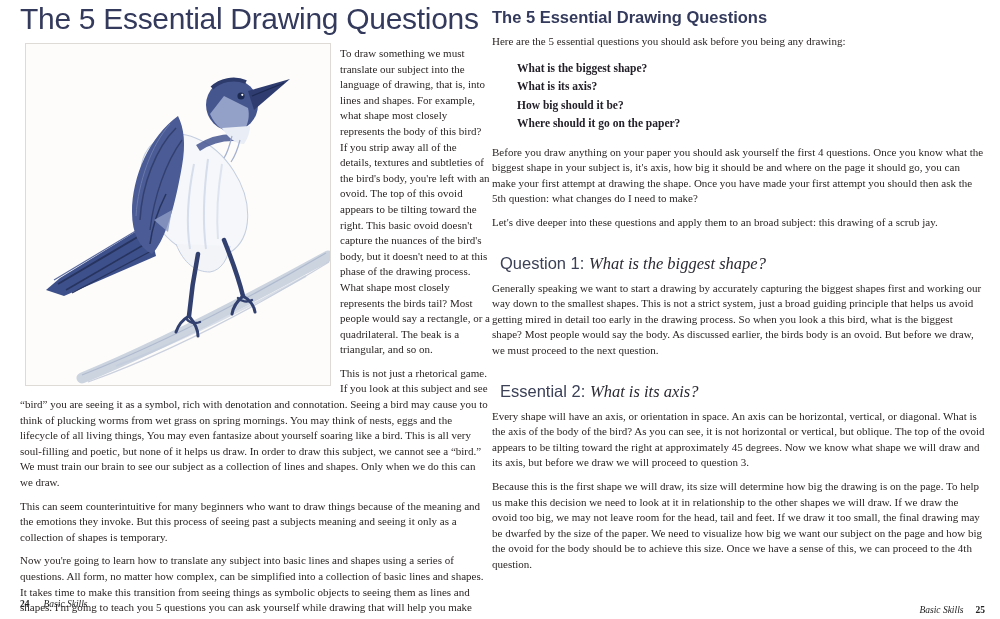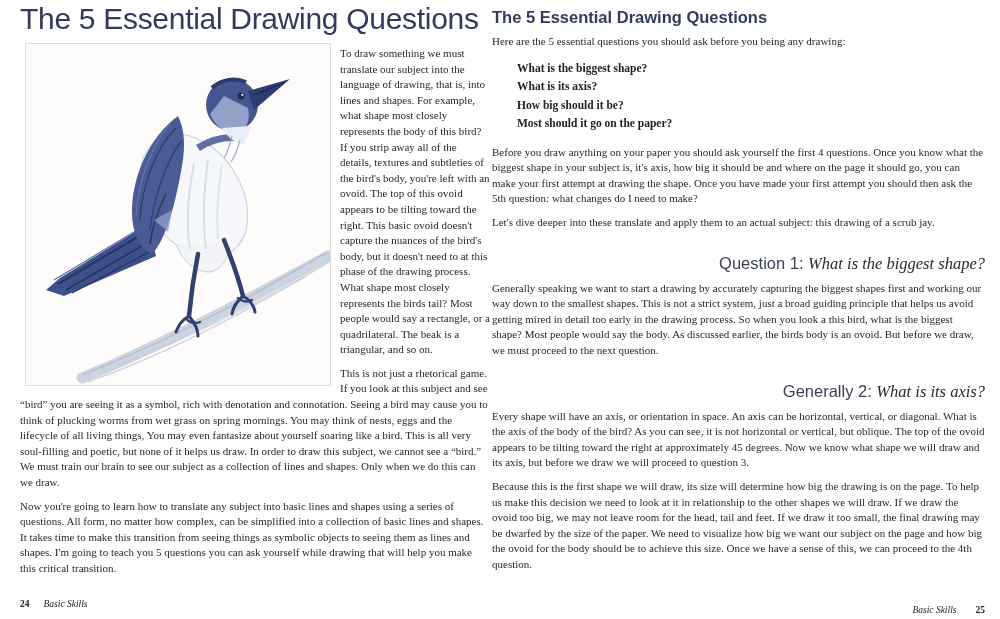--- a/index.html
+++ b/index.html
@@ -35,35 +35,35 @@
 
   .intro{margin-top:13px;}
   .qlist{margin-top:9px;}
   .qlist p{
     font-weight:700;font-size:11.5px;line-height:18.5px;
     margin:0 0 0 25px;color:#242029;
   }
   h3.qhead{
     margin:23px 0 0 8px;
     font-family:"Liberation Sans", sans-serif;
-    font-weight:400;font-size:16.5px;line-height:18px;color:#3c4158;text-align:right;
+    font-weight:400;font-size:16.5px;line-height:18px;color:#3c4158;
   }
   h3.qhead .qitalic{
     font-family:"Liberation Serif", serif;
     font-style:italic;font-weight:400;color:#2b2a33;
   }
   .footer{
     position:absolute;font-size:9.5px;color:#222;
   }
   .footer-left{left:20px;top:599px;}
   .footer-right{right:15px;top:605px;text-align:right;}
   .pagenum{font-weight:700;}
   .section-name{font-style:italic;}
   .footer-left .section-name{margin-left:14px;}
-  .footer-right .pagenum{margin-left:19px;}
+  .footer-right .pagenum{margin-left:12px;}
 </style>
 </head>
 <body>
 
 <div>
 
   <section class="page page-left">
     <h1 class="big-title">The 5 Essential Drawing Questions</h1>
 
     <figure class="bird-frame">
@@ -130,41 +130,42 @@
           <path d="M217,252 C210,258 207,264 206,270" stroke-width="3"></path>
           <path d="M217,252 C224,256 228,262 229,268" stroke-width="3"></path>
           <path d="M160,274 a10,8 0 0 0 14,4" stroke-width="2.4"></path>
           <path d="M212,254 a10,8 0 0 0 14,2" stroke-width="2.4"></path>
         </g>
       </svg>
     </figure>
 
     <p class="body first">To draw something we must translate our subject into the language of drawing, that is, into lines and shapes. For example, what shape most closely represents the body of this bird? If you strip away all of the details, textures and subtleties of the bird's body, you're left with an ovoid. The top of this ovoid appears to be tilting toward the right. This basic ovoid doesn't capture the nuances of the bird's body, but it doesn't need to at this phase of the drawing process. What shape most closely represents the birds tail? Most people would say a rectangle, or a quadrilateral. The beak is a triangular, and so on.</p>
     <p class="body">This is not just a rhetorical game. If you look at this subject and see “bird” you are seeing it as a symbol, rich with denotation and connotation. Seeing a bird may cause you to think of plucking worms from wet grass on spring mornings.  You may think of nests, eggs and the lifecycle of all living things, You may even fantasize about yourself soaring like a bird. This is all very soul-filling and poetic, but none of it helps us draw. In order to draw this subject, we cannot see a “bird.” We must train our brain to see our subject as a collection of lines and shapes. Only when we do this can we draw.</p>
+    <p class="body">This can seem counterintuitive for many beginners who want to draw things because of the meaning and the emotions they invoke. But this process of seeing past a subjects meaning and seeing it only as a collection of shapes is temporary.</p>
     <p class="body">Now you're going to learn how to translate any subject into basic lines and shapes using a series of questions. All form, no matter how complex, can be simplified into a collection of basic lines and shapes. It takes time to make this transition from seeing things as symbolic objects to seeing them as lines and shapes. I'm going to teach you 5 questions you can ask yourself while drawing that will help you make this critical transition.</p>
   </section>
 
   <section class="page page-right">
     <h2 class="small-title">The 5 Essential Drawing Questions</h2>
     <p class="body intro">Here are the 5 essential questions you should ask before you being any drawing:</p>
 
     <div class="qlist">
       <p>What is the biggest shape?</p>
       <p>What is its axis?</p>
       <p>How big should it be?</p>
-      <p>Most should it go on the paper?</p>
+      <p>Where should it go on the paper?</p>
     </div>
 
     <p class="body first">Before you draw anything on your paper you should ask yourself the first 4 questions. Once you know what the biggest shape in your subject is, it's axis, how big it should be and where on the page it should go, you can make your first attempt at drawing the shape. Once you have made your first attempt you should then ask the 5th question: what changes do I need to make?</p>
-    <p class="body">Let's dive deeper into these translate and apply them to an actual subject: this drawing of a scrub jay.</p>
+    <p class="body">Let's dive deeper into these questions and apply them to an broad subject: this drawing of a scrub jay.</p>
 
     <h3 class="qhead"><span class="qlabel">Question 1:</span> <span class="qitalic">What is the biggest shape?</span></h3>
     <p class="body">Generally speaking we want to start a drawing by accurately capturing the biggest shapes first and working our way down to the smallest shapes. This is not a strict system, just a broad guiding principle that helps us avoid getting mired in detail too early in the drawing process. So when you look a this bird, what is the biggest shape? Most people would say the body. As discussed earlier, the birds body is an ovoid. But before we draw, we must proceed to the next question.</p>
 
-    <h3 class="qhead"><span class="qlabel">Generally 2:</span> <span class="qitalic">What is its axis?</span></h3>
+    <h3 class="qhead"><span class="qlabel">Essential 2:</span> <span class="qitalic">What is its axis?</span></h3>
     <p class="body">Every shape will have an axis, or orientation in space. An axis can be horizontal, vertical, or diagonal. What is the axis of the body of the bird? As you can see, it is not horizontal or vertical, but oblique. The top of the ovoid appears to be tilting toward the right at approximately 45 degrees. Now we know what shape we will draw and its axis, but before we draw we will proceed to question 3.</p>
 
     <p class="body">Because this is the first shape we will draw, its size will determine how big the drawing is on the page. To help us make this decision we need to look at it in relationship to the other shapes we will draw. If we draw the ovoid too big, we may not leave room for the head, tail and feet. If we draw it too small, the final drawing may be dwarfed by the size of the paper. We need to visualize how big we want our subject on the page and how big the ovoid for the body should be to achieve this size. Once we have a sense of this, we can proceed to the 4th question.</p>
   </section>
 
   <div class="footer footer-left">
     <span class="pagenum">24</span><span class="section-name">Basic Skills</span>
   </div>
   <div class="footer footer-right">
     <span class="section-name">Basic Skills</span><span class="pagenum">25</span>

